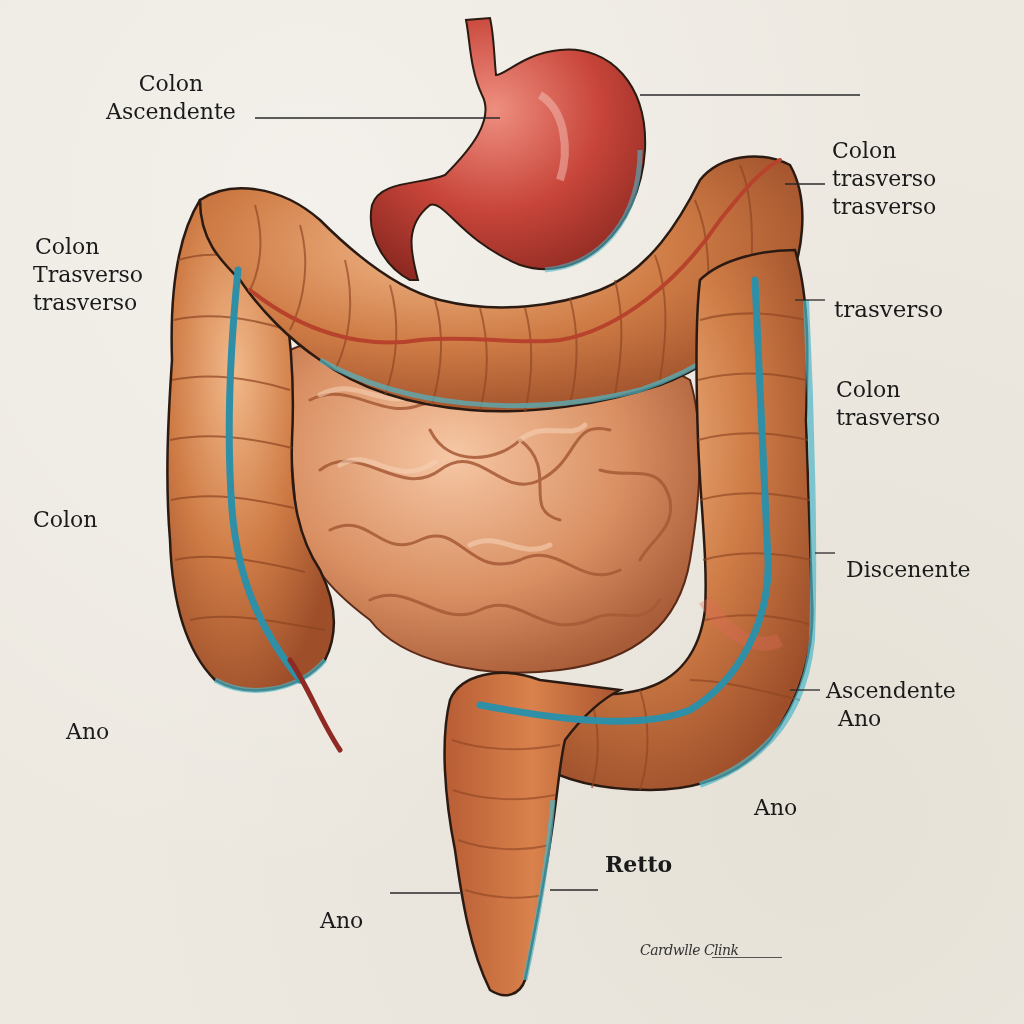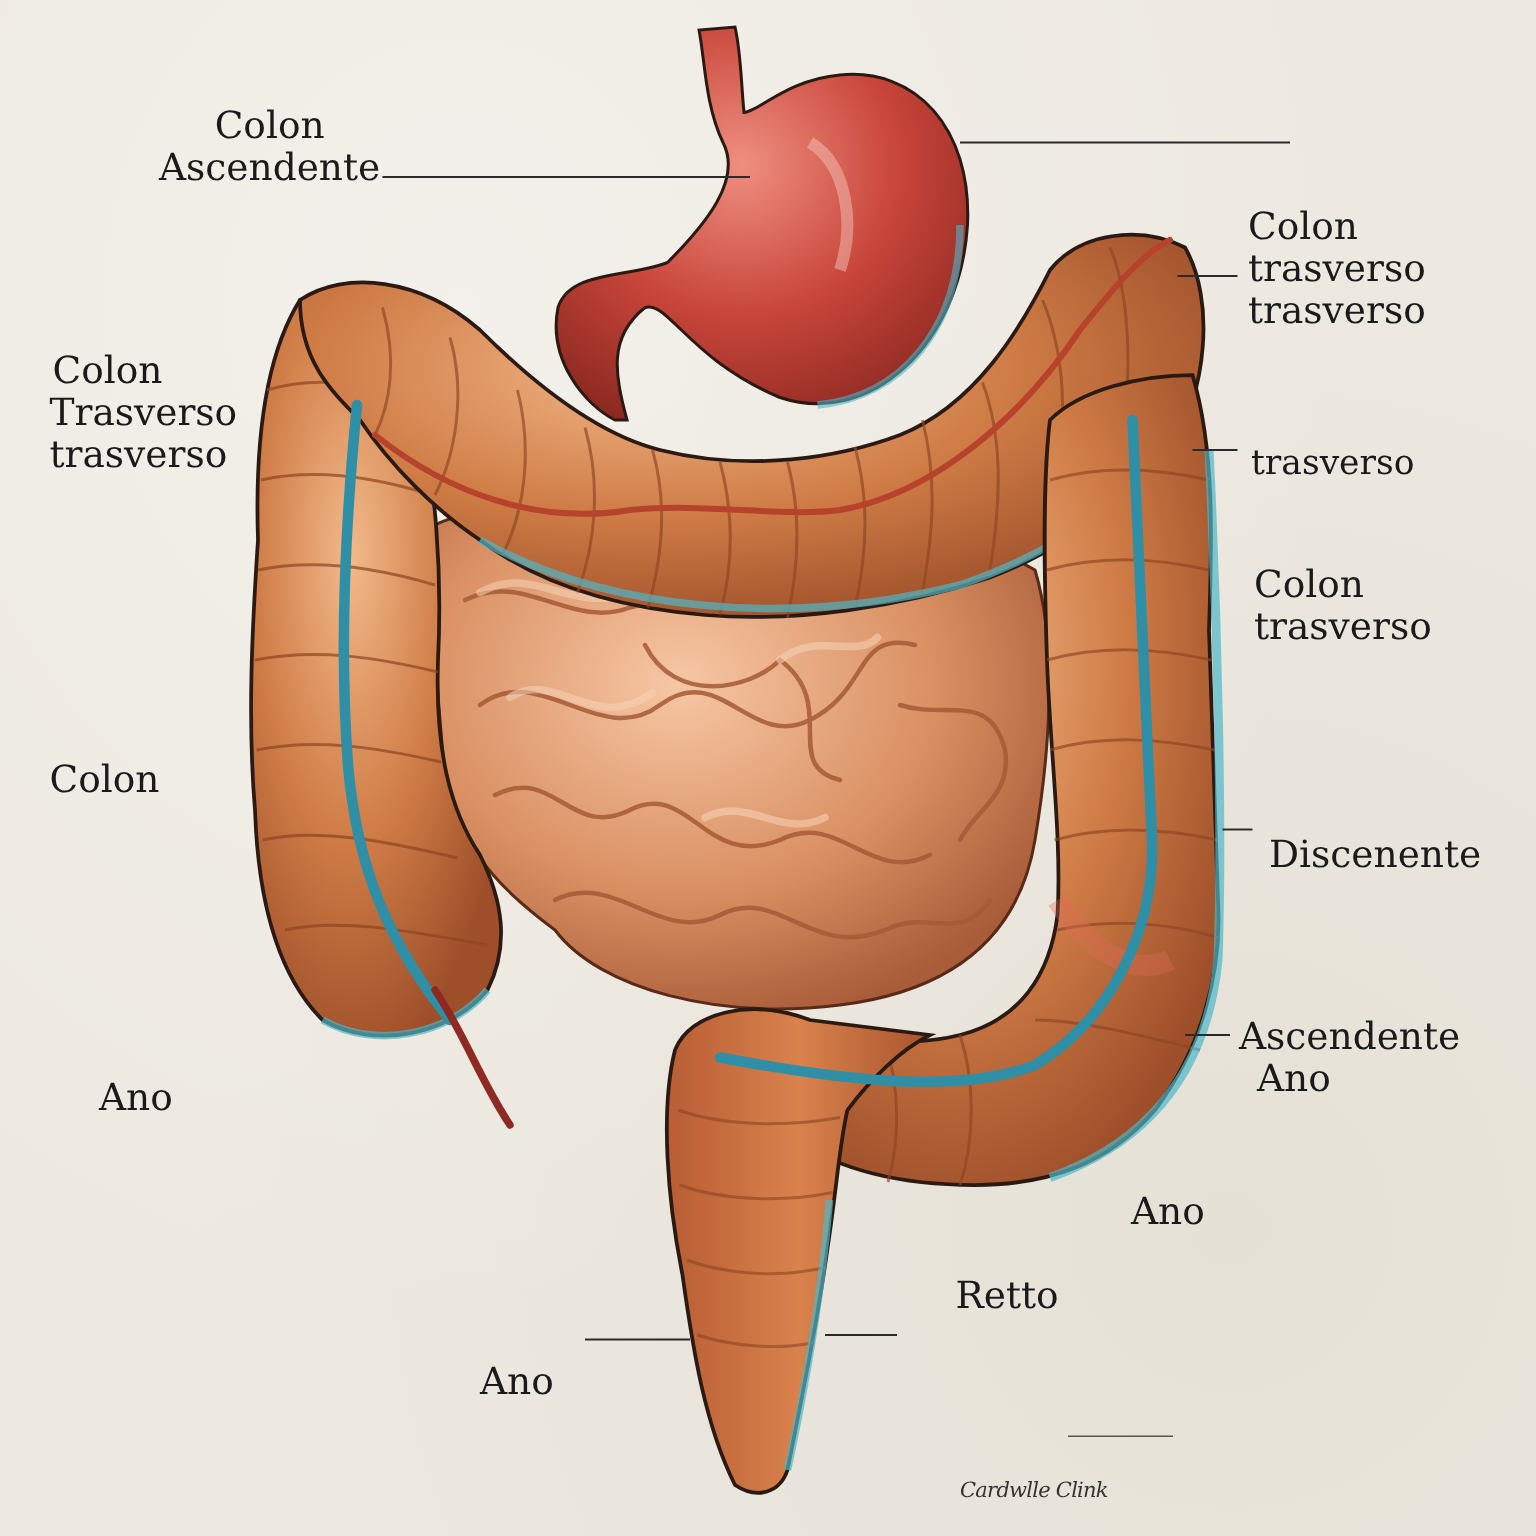--- a/index.html
+++ b/index.html
@@ -10,28 +10,28 @@
     }
     .paper {
       position: absolute; inset: 0;
       background:
         radial-gradient(ellipse at 30% 20%, rgba(255,255,255,0.35), rgba(255,255,255,0) 60%),
         radial-gradient(ellipse at 80% 80%, rgba(200,190,170,0.18), rgba(0,0,0,0) 60%),
         #ede9e1;
     }
     svg.illustration { position: absolute; left: 0; top: 0; width: 1024px; height: 1024px; }
     .label {
-      position: absolute; color: #1a1a1a; font-size: 25px; line-height: 28px;
+      position: absolute; color: #1a1a1a; font-size: 22px; line-height: 28px;
       font-family: "DejaVu Serif", "Liberation Serif", serif; white-space: nowrap;
     }
     .label.sm { font-size: 23px; line-height: 26px; }
     .label .line { display: block; }
     .signature {
       position: absolute; left: 640px; top: 942px; font-family: "DejaVu Serif", serif;
-      font-style: italic; font-size: 14px; color: #333; letter-spacing: -0.5px; margin-top: 44px;
+      font-style: italic; font-size: 14px; color: #333; letter-spacing: -0.5px;
     }
     .sig-line { position: absolute; left: 712px; top: 957px; width: 70px; height: 1px; background: #555; }
   </style>
 </head>
 <body>
 
 <div class="paper"></div>
 
 <svg class="illustration" viewBox="0 0 1024 1024" xmlns="http://www.w3.org/2000/svg">
   <defs>
@@ -202,21 +202,21 @@
 
 <div class="label" style="left:826px; top:677px;">
   <span class="line">Ascendente</span>
   <span class="line" style="padding-left:12px;">Ano</span>
 </div>
 
 <div class="label" style="left:754px; top:794px;">
   <span class="line">Ano</span>
 </div>
 
-<div class="label" style="left:637px; top:850px;">
+<div class="label" style="left:605px; top:850px;font-weight:bold;">
   <span class="line">Retto</span>
 </div>
 
 <div class="label" style="left:320px; top:907px;">
   <span class="line">Ano</span>
 </div>
 
 <div class="signature">Cardwlle Clink</div>
 <div class="sig-line"></div>
 

